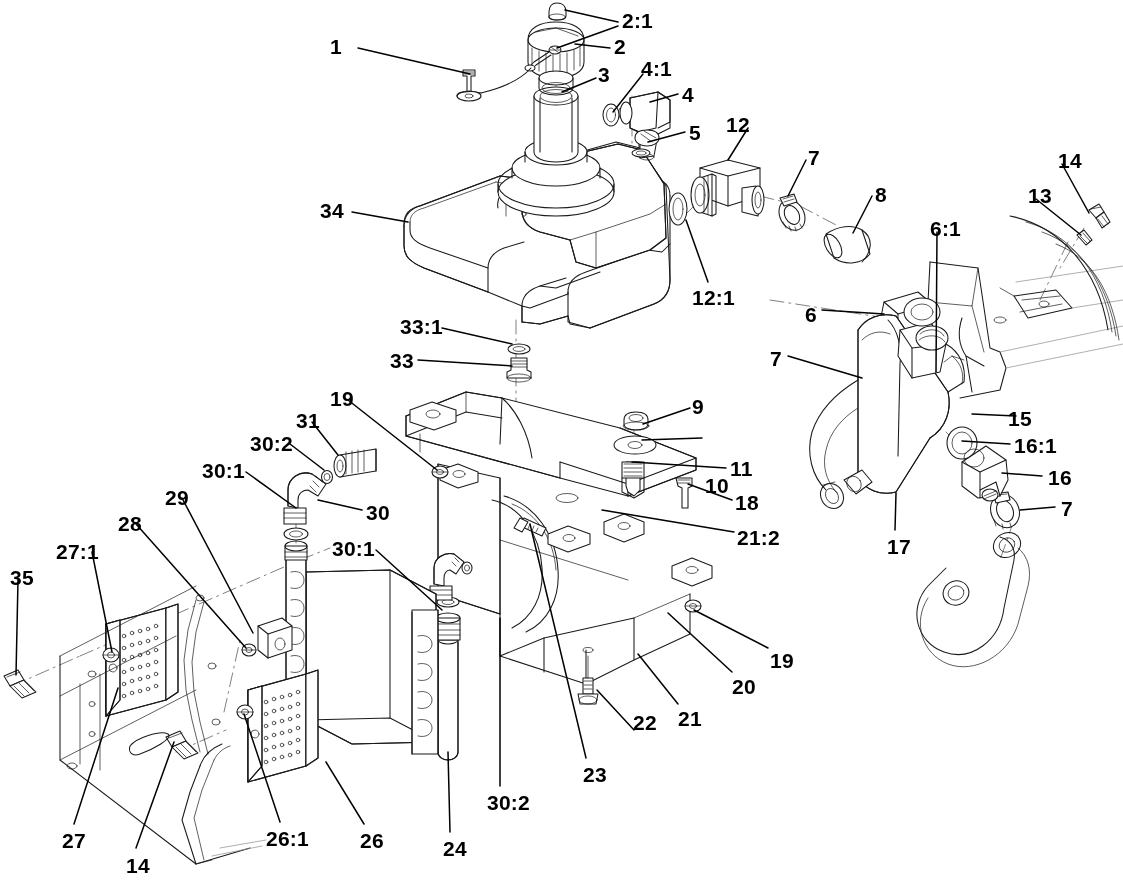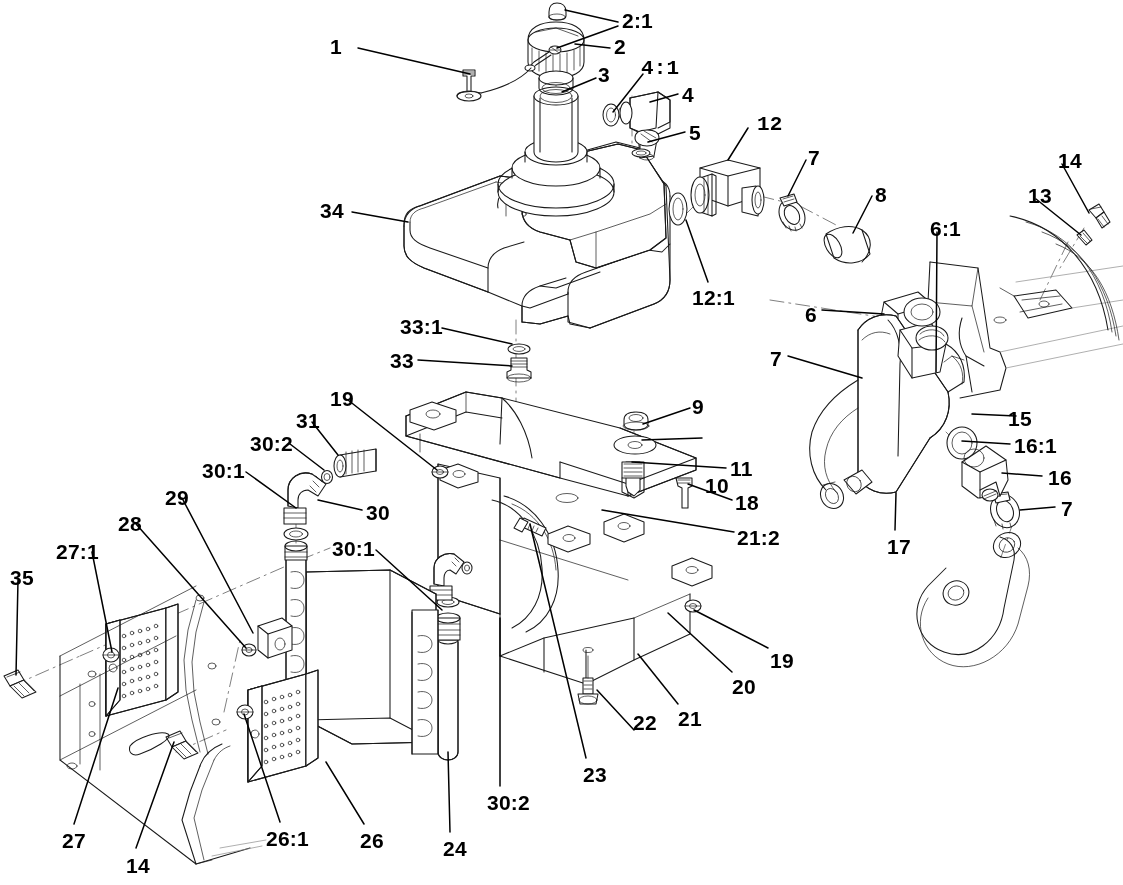--- a/index.html
+++ b/index.html
@@ -708,25 +708,25 @@
         <path class="leader" d="M74 824 L118 688"></path>
       </g>
 
 </svg>
 
 <div id="labels">
       <div class="lbl" style="left: 330px; top: 36px;">1</div>
       <div class="lbl" style="left: 622px; top: 10px;">2:1</div>
       <div class="lbl" style="left: 614px; top: 36px;">2</div>
       <div class="lbl" style="left: 598px; top: 64px;">3</div>
-      <div class="lbl" style="left: 641px; top: 58px; font-family: Liberation Mono, monospace;">4:1</div>
+      <div class="lbl" style="left: 641px; top: 58px;">4:1</div>
       <div class="lbl" style="left: 682px; top: 84px;">4</div>
       <div class="lbl" style="left: 689px; top: 122px;">5</div>
       <div class="lbl" style="left: 320px; top: 200px; text-align: center;">34</div>
-      <div class="lbl" style="left: 757px; top: 114px; font-family: Liberation Mono, monospace;">12</div>
+      <div class="lbl" style="left: 726px; top: 114px;">12</div>
       <div class="lbl" style="left: 692px; top: 287px;">12:1</div>
       <div class="lbl" style="left: 808px; top: 147px;">7</div>
       <div class="lbl" style="left: 875px; top: 184px;">8</div>
       <div class="lbl" style="left: 1058px; top: 150px;">14</div>
       <div class="lbl" style="left: 1028px; top: 185px;">13</div>
       <div class="lbl" style="left: 930px; top: 218px;">6:1</div>
       <div class="lbl" style="left: 805px; top: 304px;">6</div>
       <div class="lbl" style="left: 770px; top: 348px;">7</div>
       <div class="lbl" style="left: 1008px; top: 408px;">15</div>
       <div class="lbl" style="left: 1014px; top: 435px;">16:1</div>

